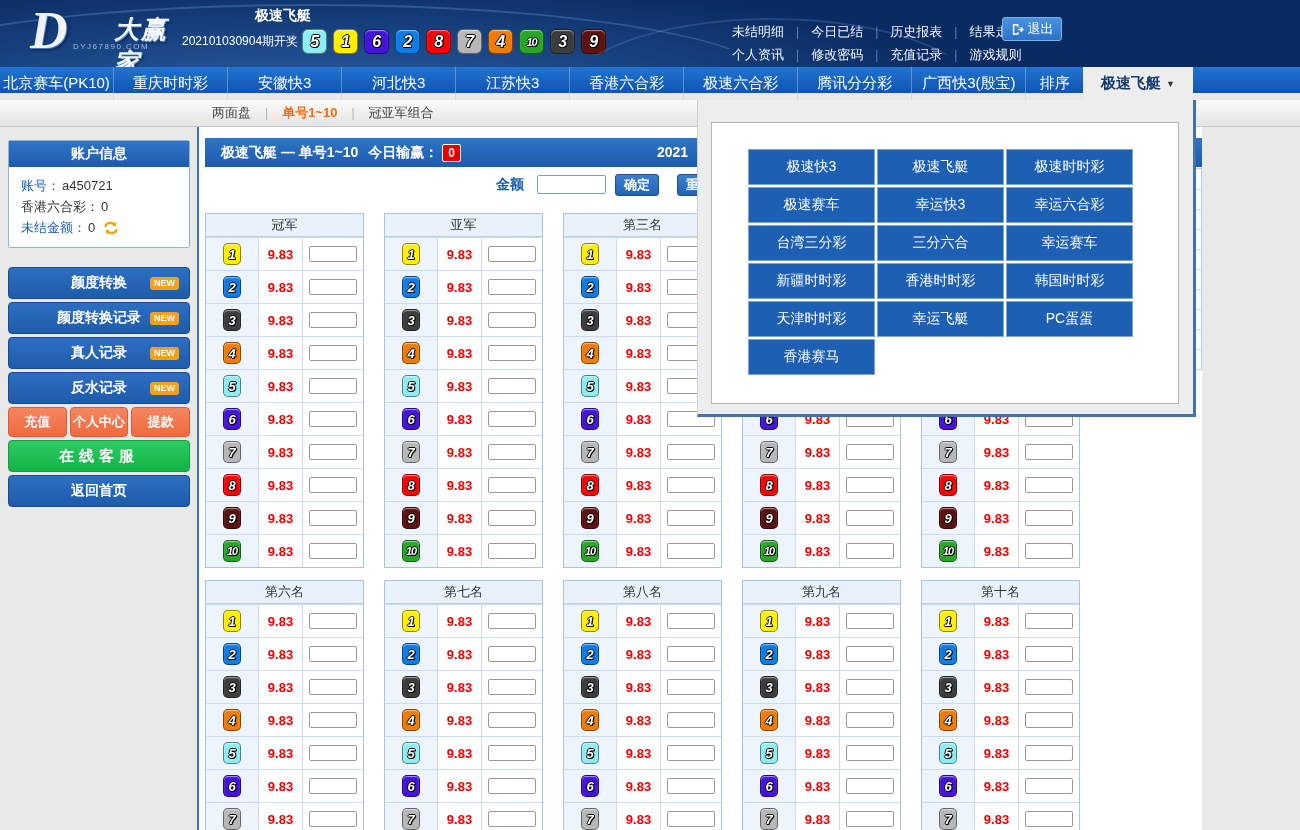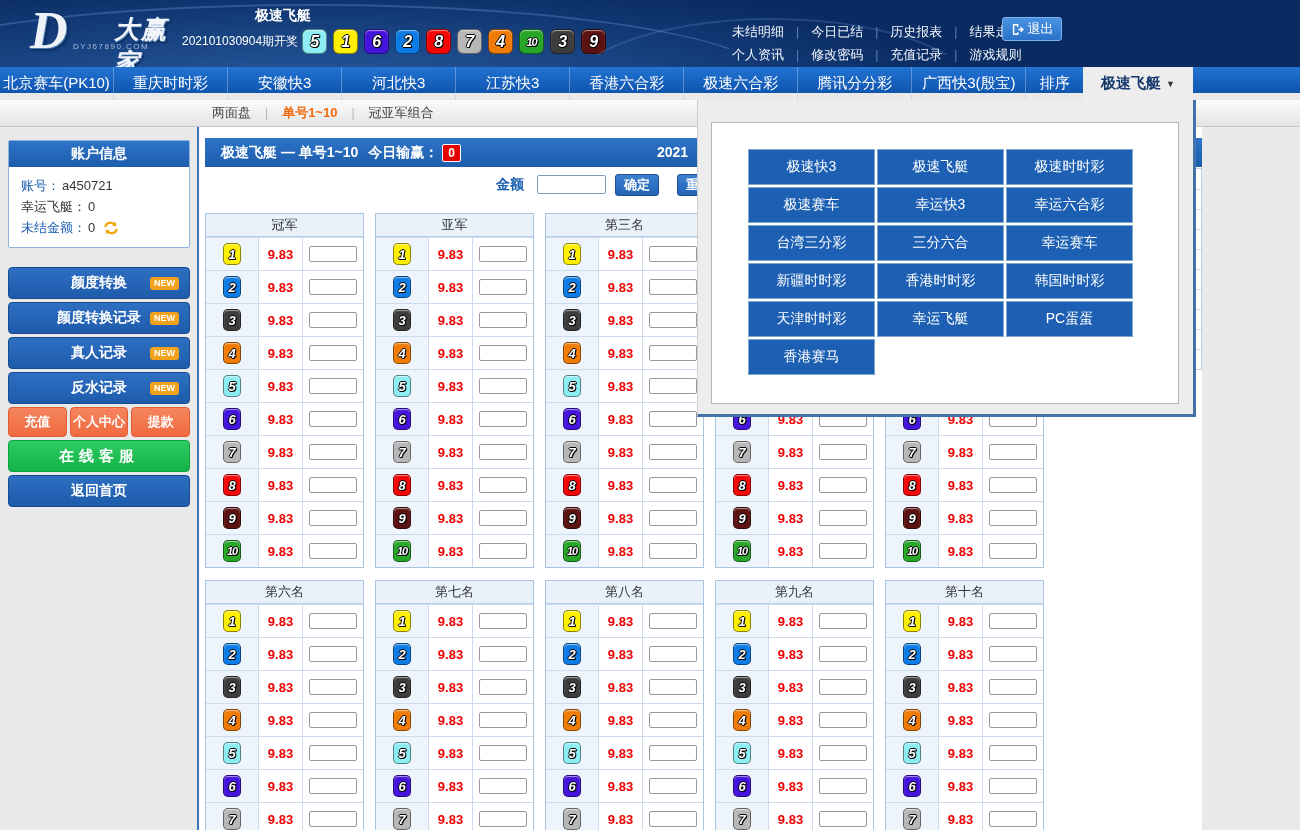--- a/index.html
+++ b/index.html
@@ -100,21 +100,21 @@
   .bet-amount-input { position:absolute; left:338px; top:2px; width:69px; height:19px;
     border:1px solid #7f9db9; border-radius:2px; }
   .bet-btn { position:absolute; top:1px; width:44px; height:22px; background:linear-gradient(#3c80d0,#2263b5);
     border:1px solid #1d4f94; border-radius:3px; color:#fff; font-size:13px; font-weight:bold; cursor:pointer; }
   .confirm-btn { left:416px; }
   .reset-btn { left:478px; }
   .right-sliver { position:absolute; left:835px; top:41px; width:168px; border:1px solid #b9cfe8; background:#fff; }
   .right-sliver .sl-row { height:20px; border-top:1px solid #ccdcee; }
   .right-sliver .sl-row:first-child { border-top:none; }
 
-  .tables-row { position:absolute; left:6px; display:flex; gap:11px; }
+  .tables-row { position:absolute; left:6px; display:flex; gap:20px; }
   .tables-row1 { top:86px; }
   .tables-row2 { top:453px; }
   .bet-table { width:159px; border:1px solid #a9c4e2; background:#fff; }
   .bt-header { height:23px; background:#e9f2fb; border-bottom:1px solid #b9cfe8; color:#333;
     font-size:13px; display:flex; align-items:center; justify-content:center; }
   .bt-row { display:flex; height:33px; border-top:1px solid #ccdcee; }
   .bt-row:first-of-type { border-top:none; }
   .bt-cell-ball { width:53px; background:#eef4fb; display:flex; align-items:center; justify-content:center;
     border-right:1px solid #ccdcee; }
   .bt-cell-odds { width:44px; display:flex; align-items:center; justify-content:center;
@@ -218,21 +218,21 @@
 
   <div class="sidebar">
     <div class="account-box">
       <div class="account-header">账户信息</div>
       <div class="account-body" id="account-body">
           <div class="account-row">
             <span class="acc-label-blue">账号：</span>
             <span class="acc-value">a450721</span>
           </div>
           <div class="account-row">
-            <span class="acc-label-dark">幸运飞艇：</span>
+            <span class="acc-label-dark">香港六合彩：</span>
             <span class="acc-value">0</span>
           </div>
           <div class="account-row">
             <span class="acc-label-blue">未结金额：</span>
             <span class="acc-value">0</span>
             <span class="refresh-icon">
               <svg width="16" height="14" viewBox="0 0 16 14">
                 <path d="M2.5 6 A5 4.2 0 0 1 12 4.2" stroke="#f0a500" stroke-width="2.2" fill="none"></path>
                 <path d="M12.8 0.8 L13.2 5.2 L9 4.6 Z" fill="#f0a500"></path>
                 <path d="M13.5 8 A5 4.2 0 0 1 4 9.8" stroke="#f0a500" stroke-width="2.2" fill="none"></path>

